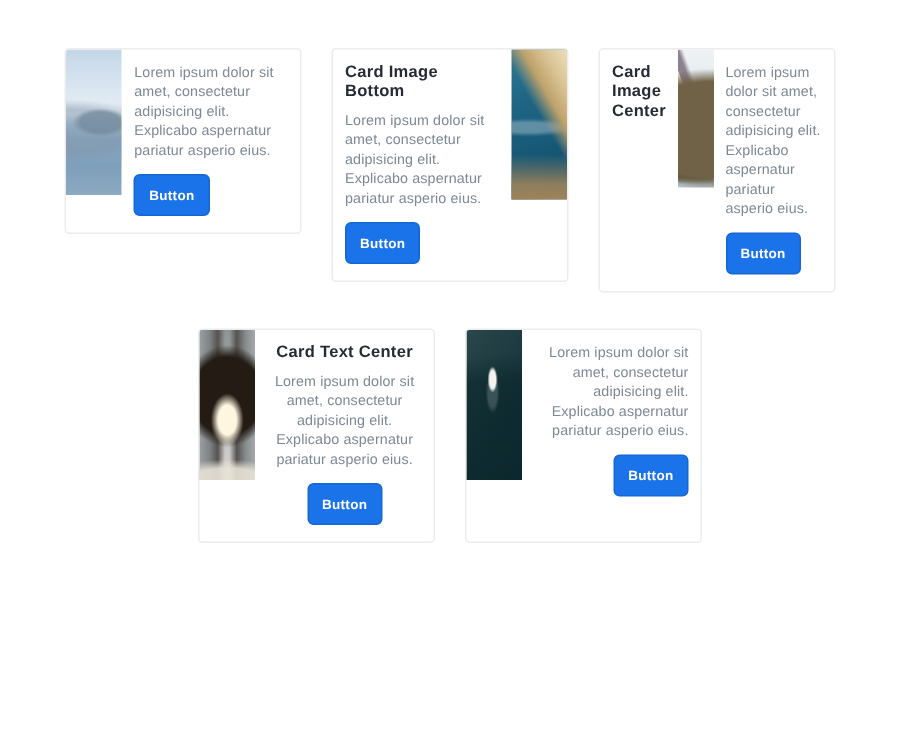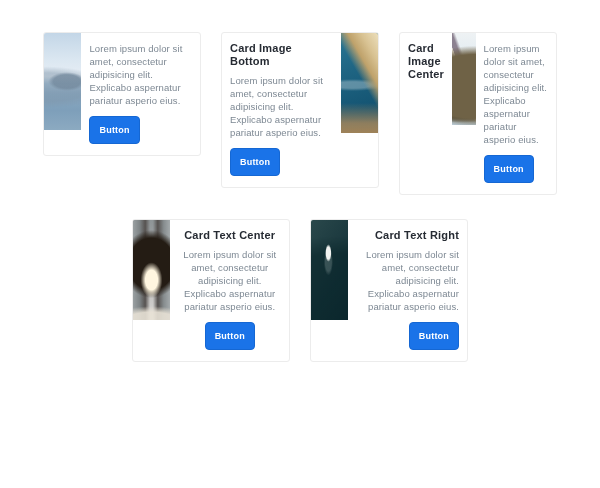--- a/index.html
+++ b/index.html
@@ -137,21 +137,20 @@
       <div class="card-body text-center">
         <h3 class="card-title">Card Text Center</h3>
         <p class="card-text">Lorem ipsum dolor sit amet, consectetur adipisicing elit. Explicabo aspernatur pariatur asperio eius.</p>
         <button class="btn">Button</button>
       </div>
     </article>
 
     <article class="card">
       <div class="photo photo-boat"></div>
       <div class="card-body text-right">
-        <h3 class="card-title">Card Text Right</h3>
         <p class="card-text">Lorem ipsum dolor sit amet, consectetur adipisicing elit. Explicabo aspernatur pariatur asperio eius.</p>
         <button class="btn">Button</button>
       </div>
     </article>
 
   </div>
 
 </div>
 
 </body></html>

